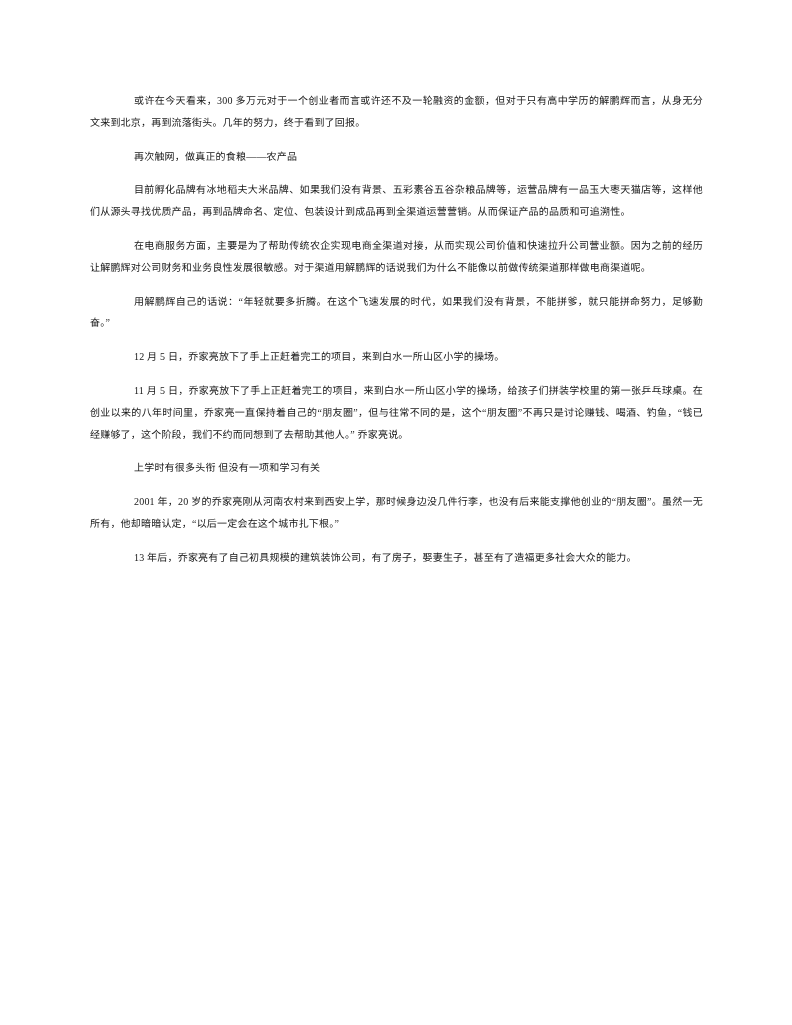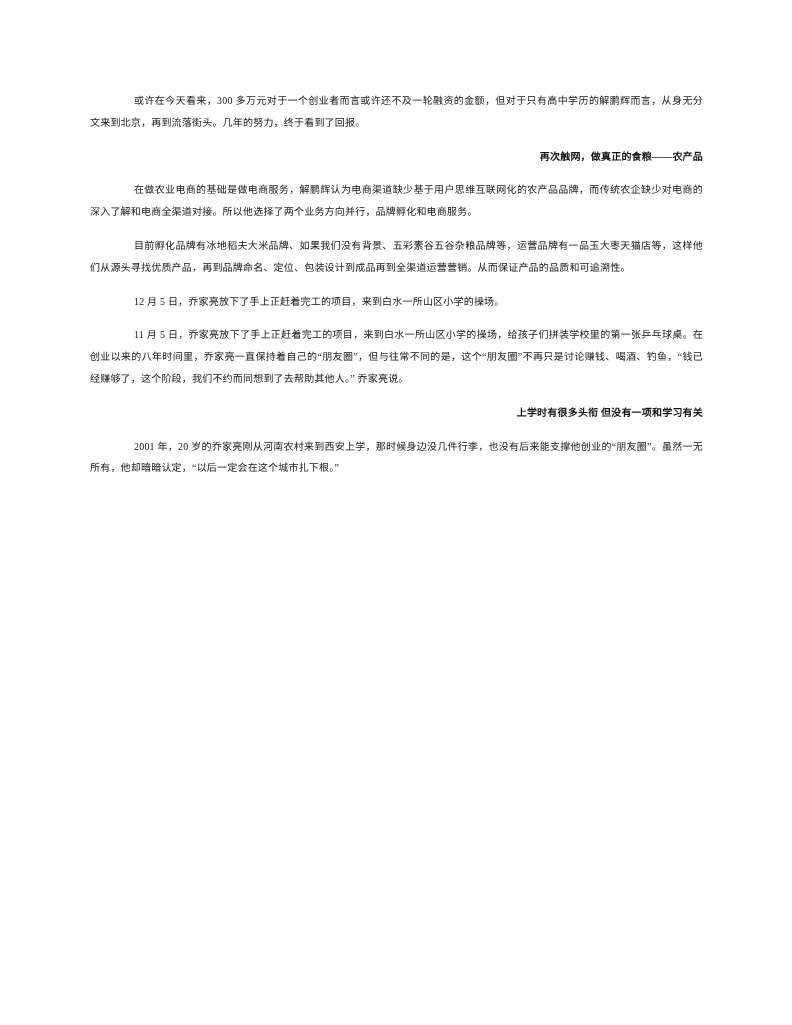--- a/index.html
+++ b/index.html
@@ -27,31 +27,32 @@
     font-size: 10px;
     line-height: 21.8px;
     color: #161616;
     text-indent: 44px;
     text-align: justify;
     text-justify: inter-ideograph;
     letter-spacing: 0.2px;
     word-break: break-all;
   }
   .doc-heading {
-    text-align: right;
-    font-weight: bold;
+    text-align: left;
   }
 </style>
 </head>
 <body>
 
 <div class="page">
   <main class="doc-content" id="doc-content">
       <p class="doc-paragraph">或许在今天看来，300 多万元对于一个创业者而言或许还不及一轮融资的金额，但对于只有高中学历的解鹏辉而言，从身无分文来到北京，再到流落街头。几年的努力，终于看到了回报。</p>
       <p class="doc-heading">再次触网，做真正的食粮——农产品</p>
-      <p class="doc-paragraph">在做农业电商的基础是做电商服务，解鹏辉认为电商渠道缺少基于用户思维互联网化的农产品品牌，而传统农企缺少对电商的深入了解和电商全渠道对接。所以他选择了两个业务方向并行，品牌孵化和电商服务。</p>
       <p class="doc-paragraph">目前孵化品牌有冰地稻夫大米品牌、如果我们没有背景、五彩素谷五谷杂粮品牌等，运营品牌有一品玉大枣天猫店等，这样他们从源头寻找优质产品，再到品牌命名、定位、包装设计到成品再到全渠道运营营销。从而保证产品的品质和可追溯性。</p>
+      <p class="doc-paragraph">在电商服务方面，主要是为了帮助传统农企实现电商全渠道对接，从而实现公司价值和快速拉升公司营业额。因为之前的经历让解鹏辉对公司财务和业务良性发展很敏感。对于渠道用解鹏辉的话说我们为什么不能像以前做传统渠道那样做电商渠道呢。</p>
+      <p class="doc-paragraph">用解鹏辉自己的话说：“年轻就要多折腾。在这个飞速发展的时代，如果我们没有背景，不能拼爹，就只能拼命努力，足够勤奋。”</p>
       <p class="doc-paragraph">12 月 5 日，乔家亮放下了手上正赶着完工的项目，来到白水一所山区小学的操场。</p>
       <p class="doc-paragraph">11 月 5 日，乔家亮放下了手上正赶着完工的项目，来到白水一所山区小学的操场，给孩子们拼装学校里的第一张乒乓球桌。在创业以来的八年时间里，乔家亮一直保持着自己的“朋友圈”，但与往常不同的是，这个“朋友圈”不再只是讨论赚钱、喝酒、钓鱼，“钱已经赚够了，这个阶段，我们不约而同想到了去帮助其他人。” 乔家亮说。</p>
       <p class="doc-heading">上学时有很多头衔 但没有一项和学习有关</p>
       <p class="doc-paragraph">2001 年，20 岁的乔家亮刚从河南农村来到西安上学，那时候身边没几件行李，也没有后来能支撑他创业的“朋友圈”。虽然一无所有，他却暗暗认定，“以后一定会在这个城市扎下根。”</p>
+      <p class="doc-paragraph">13 年后，乔家亮有了自己初具规模的建筑装饰公司，有了房子，娶妻生子，甚至有了造福更多社会大众的能力。</p>
     </main>
 </div>
 
 </body></html>

